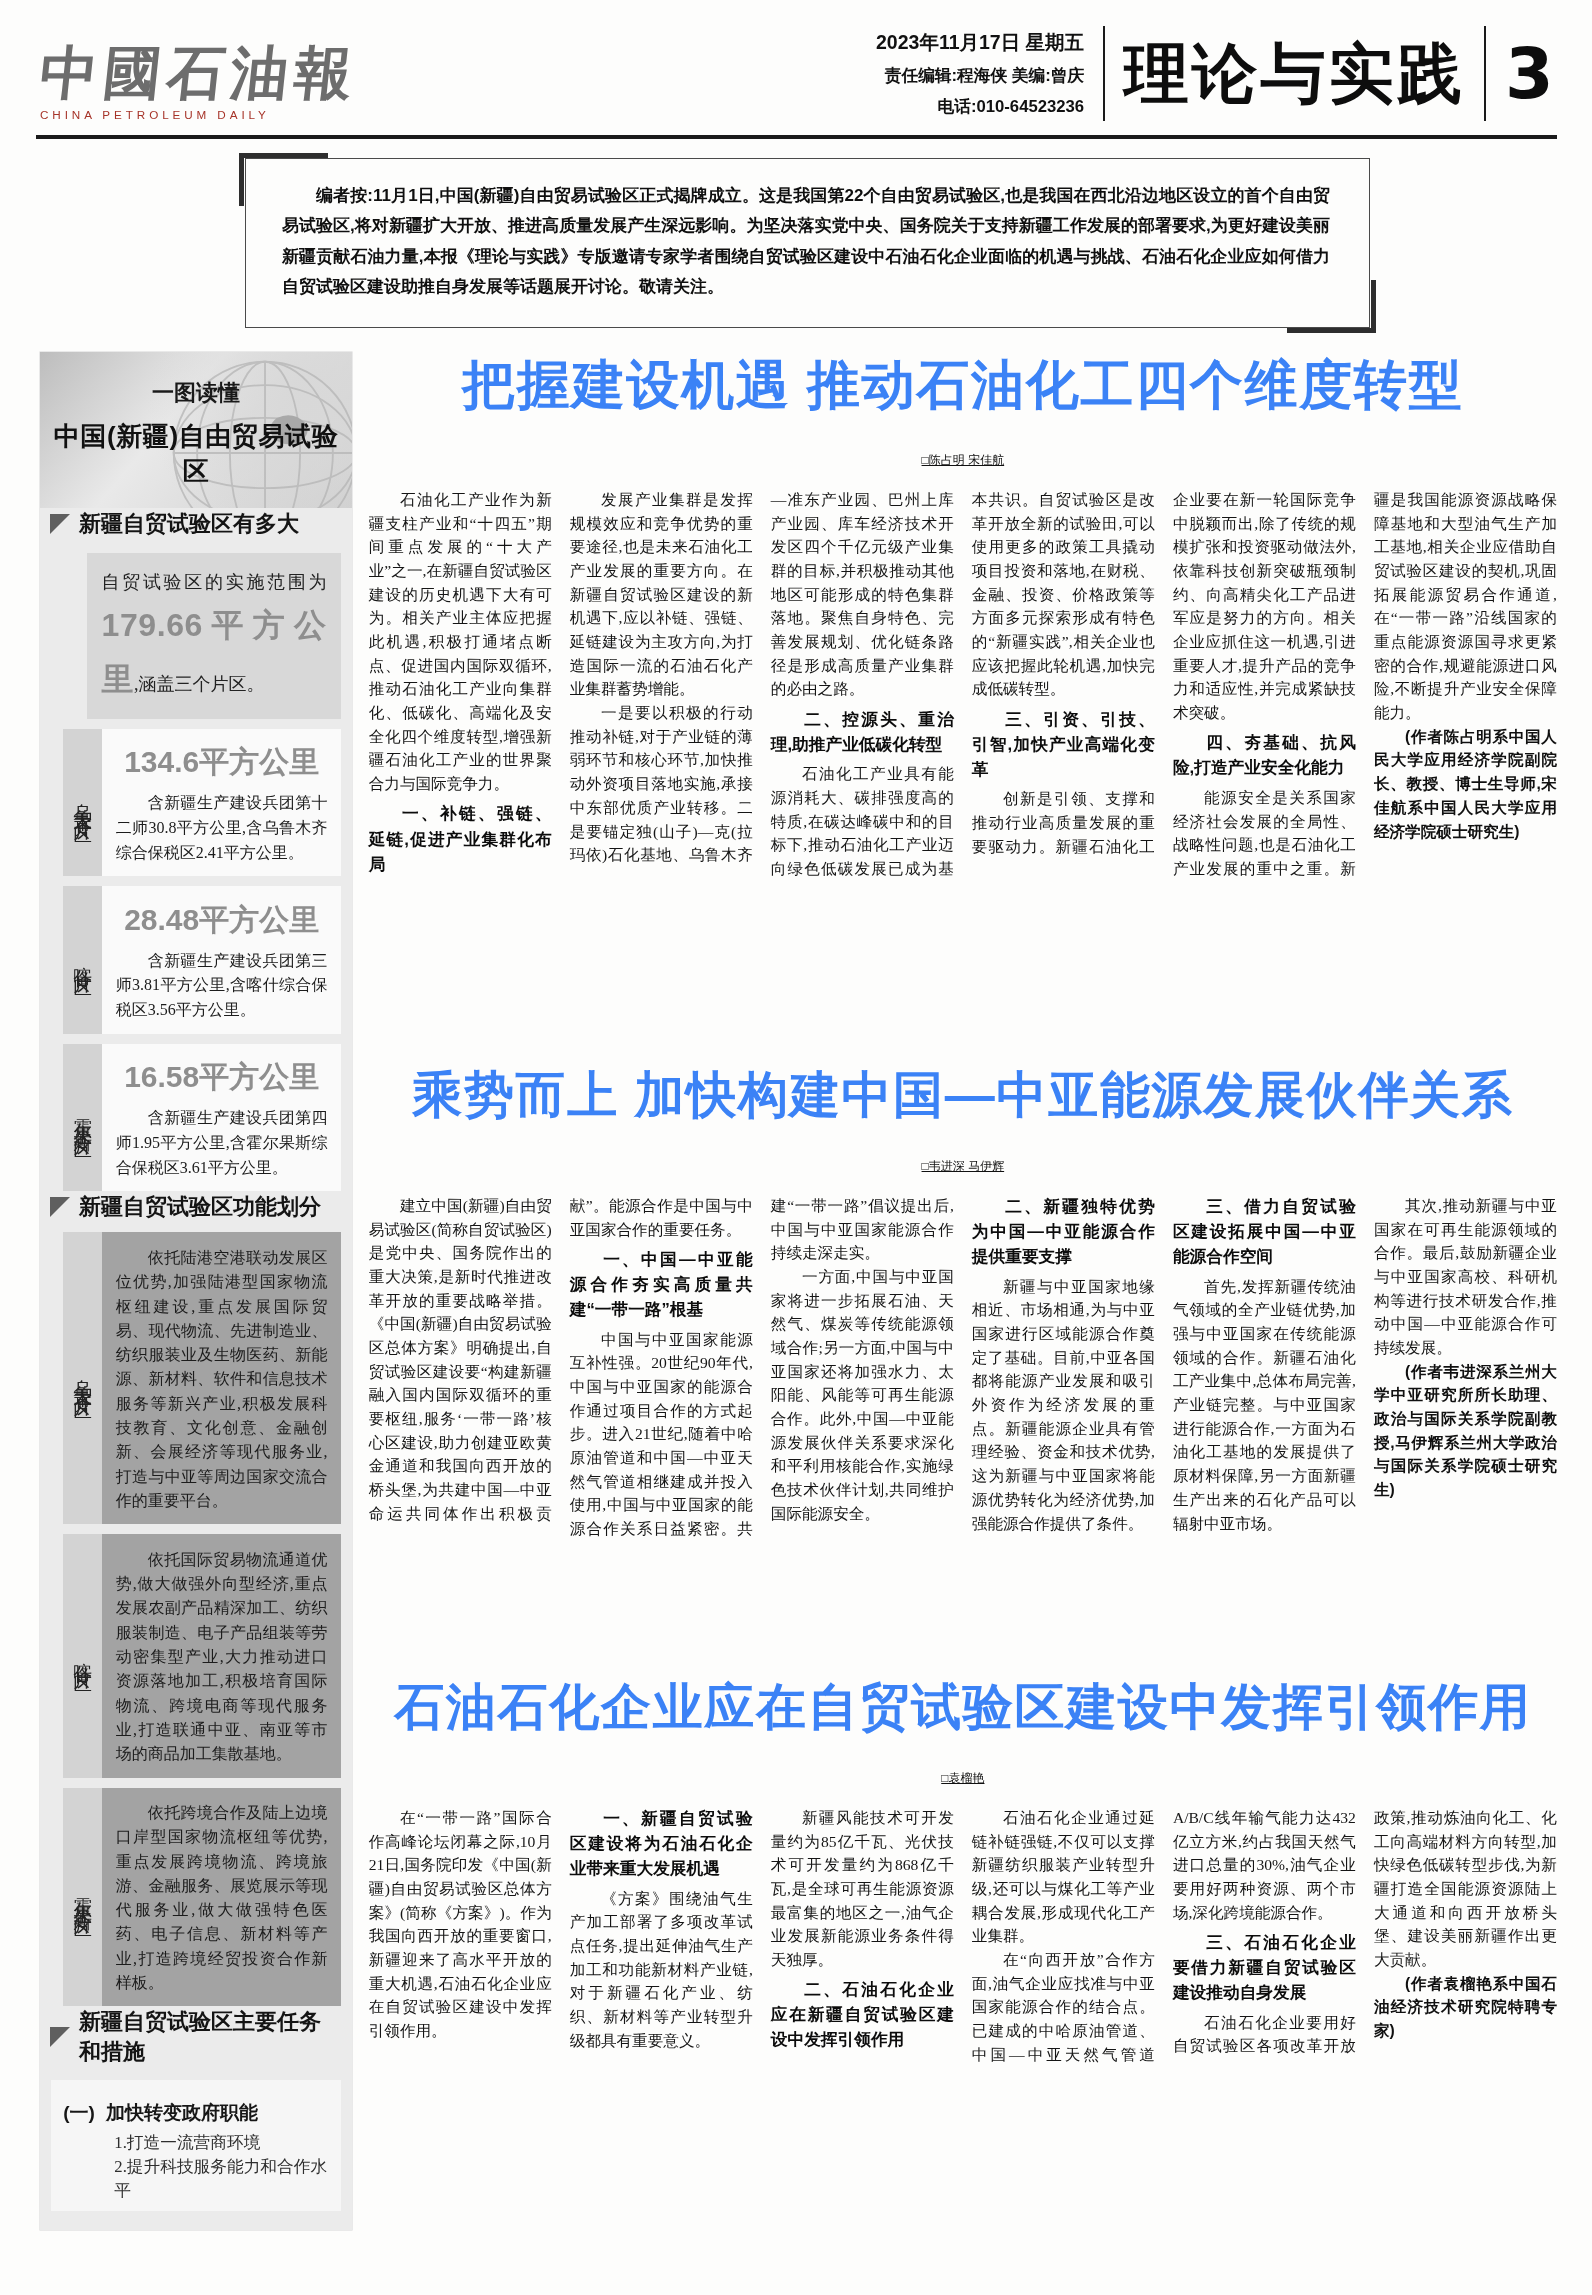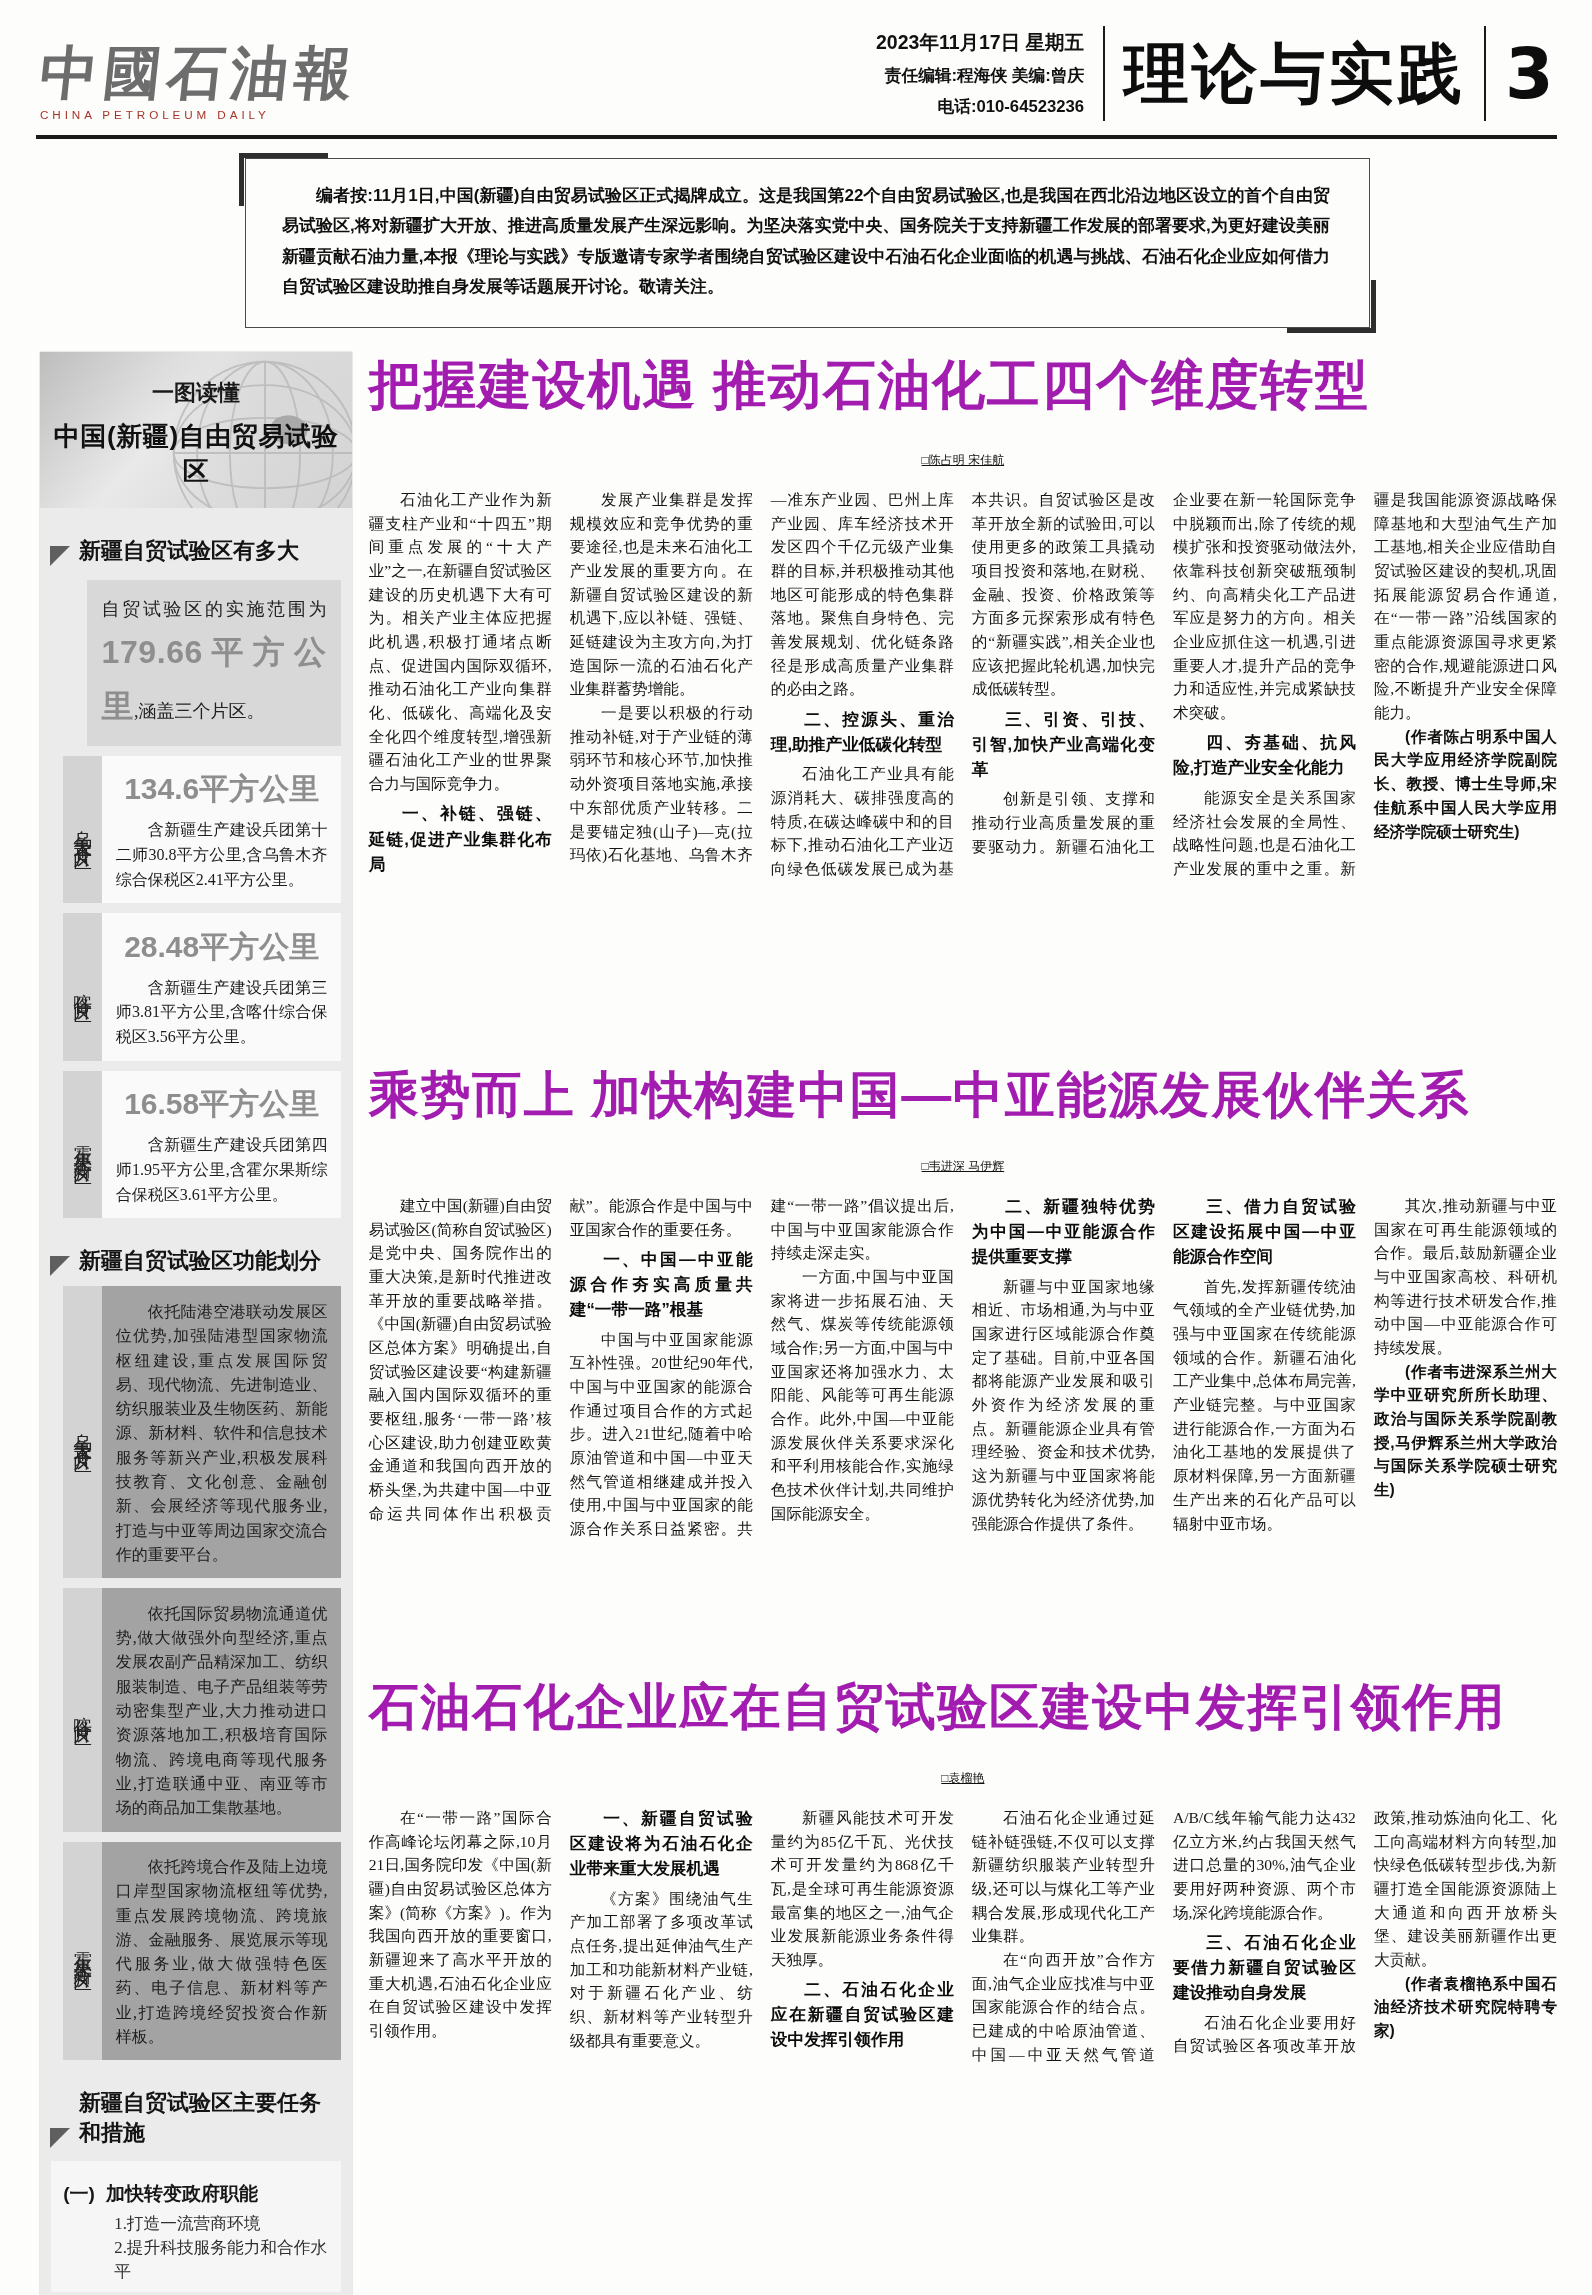--- a/index.html
+++ b/index.html
@@ -51,21 +51,21 @@
   .sb-hero{
     position:relative;overflow:hidden;padding:26px 13.4px 19px 13.4px;
     background:
       radial-gradient(circle at 85% 30%, #d8d8d8 0%, rgba(216,216,216,0) 55%),
       linear-gradient(130deg,#bdbdbd 0%,#e9e9e9 42%,#d9d9d9 75%,#cfcfcf 100%);
   }
   .sb-hero svg{position:absolute;right:-30px;top:-16.7px;opacity:.75;}
   .sb-kicker{position:relative;text-align:center;font-family:"Liberation Sans", sans-serif;font-weight:900;font-size:22px;color:#191919;}
   .sb-title{position:relative;text-align:center;font-family:"Liberation Sans", sans-serif;font-weight:900;font-size:26px;margin-top:11px;color:#111;letter-spacing:0.6px;}
   .sb-sec-head{
-    display:flex;align-items:flex-end;gap:9px;margin:28px 10px 0 10px;
+    display:flex;align-items:center;gap:9px;margin:1px 10px 0 10px;
     font-family:"Liberation Sans", sans-serif;font-weight:900;font-size:22px;color:#141414;
   }
   .fold{width:0;height:0;border-top:20px solid #5f5f5f;border-right:20px solid transparent;flex:none;}
   .intro-box{
     margin:13.4px 11px 0 47px;background:#d8d8d8;padding:14.5px 14.5px 12.3px 14.5px;
     font-size:18px;line-height:1.7;color:#222;text-align:justify;
   }
   .intro-num{font-family:"Liberation Sans", sans-serif;font-size:32px;font-weight:900;color:#8e8e8e;letter-spacing:0.6px;}
   .area-row{display:flex;margin:10px 11px 0 23px;}
   .area-label{
@@ -81,22 +81,22 @@
   .task-group{margin-top:9px;}
   .task-head{display:flex;gap:11px;font-family:"Liberation Sans", sans-serif;font-weight:900;font-size:19px;color:#161616;}
   .task-num{flex:none;}
   .task-items{margin:5.6px 0 0 51px;}
   .task-item{font-size:16.7px;line-height:1.42;color:#2e2e2e;}
 
   
   .articles{flex:1;min-width:0;}
   .article{position:relative;}
   .headline{
-    font-family:"Liberation Sans", sans-serif;font-weight:900;color:#a21caf;
-    text-align:left;letter-spacing:1.7px;line-height:1.15;
+    font-family:"Liberation Sans", sans-serif;font-weight:900;color:#3b82f6;
+    text-align:center;letter-spacing:1.7px;line-height:1.15;
   }
   .a1 .headline{font-size:53px;margin-top:3.3px;}
   .a2 .headline{font-size:50px;}
   .a3 .headline{font-size:50px;}
   .byline{text-align:center;font-family:"Liberation Sans", sans-serif;font-size:12px;color:#111;margin:16.7px 0 19px 0;text-decoration:underline;}
   .col-wrap{
     column-gap:18px;column-count:6;column-fill:balance;
     font-size:15.6px;line-height:1.52;text-align:justify;color:#151515;
   }
   .a1 .col-wrap{height:530px;}

